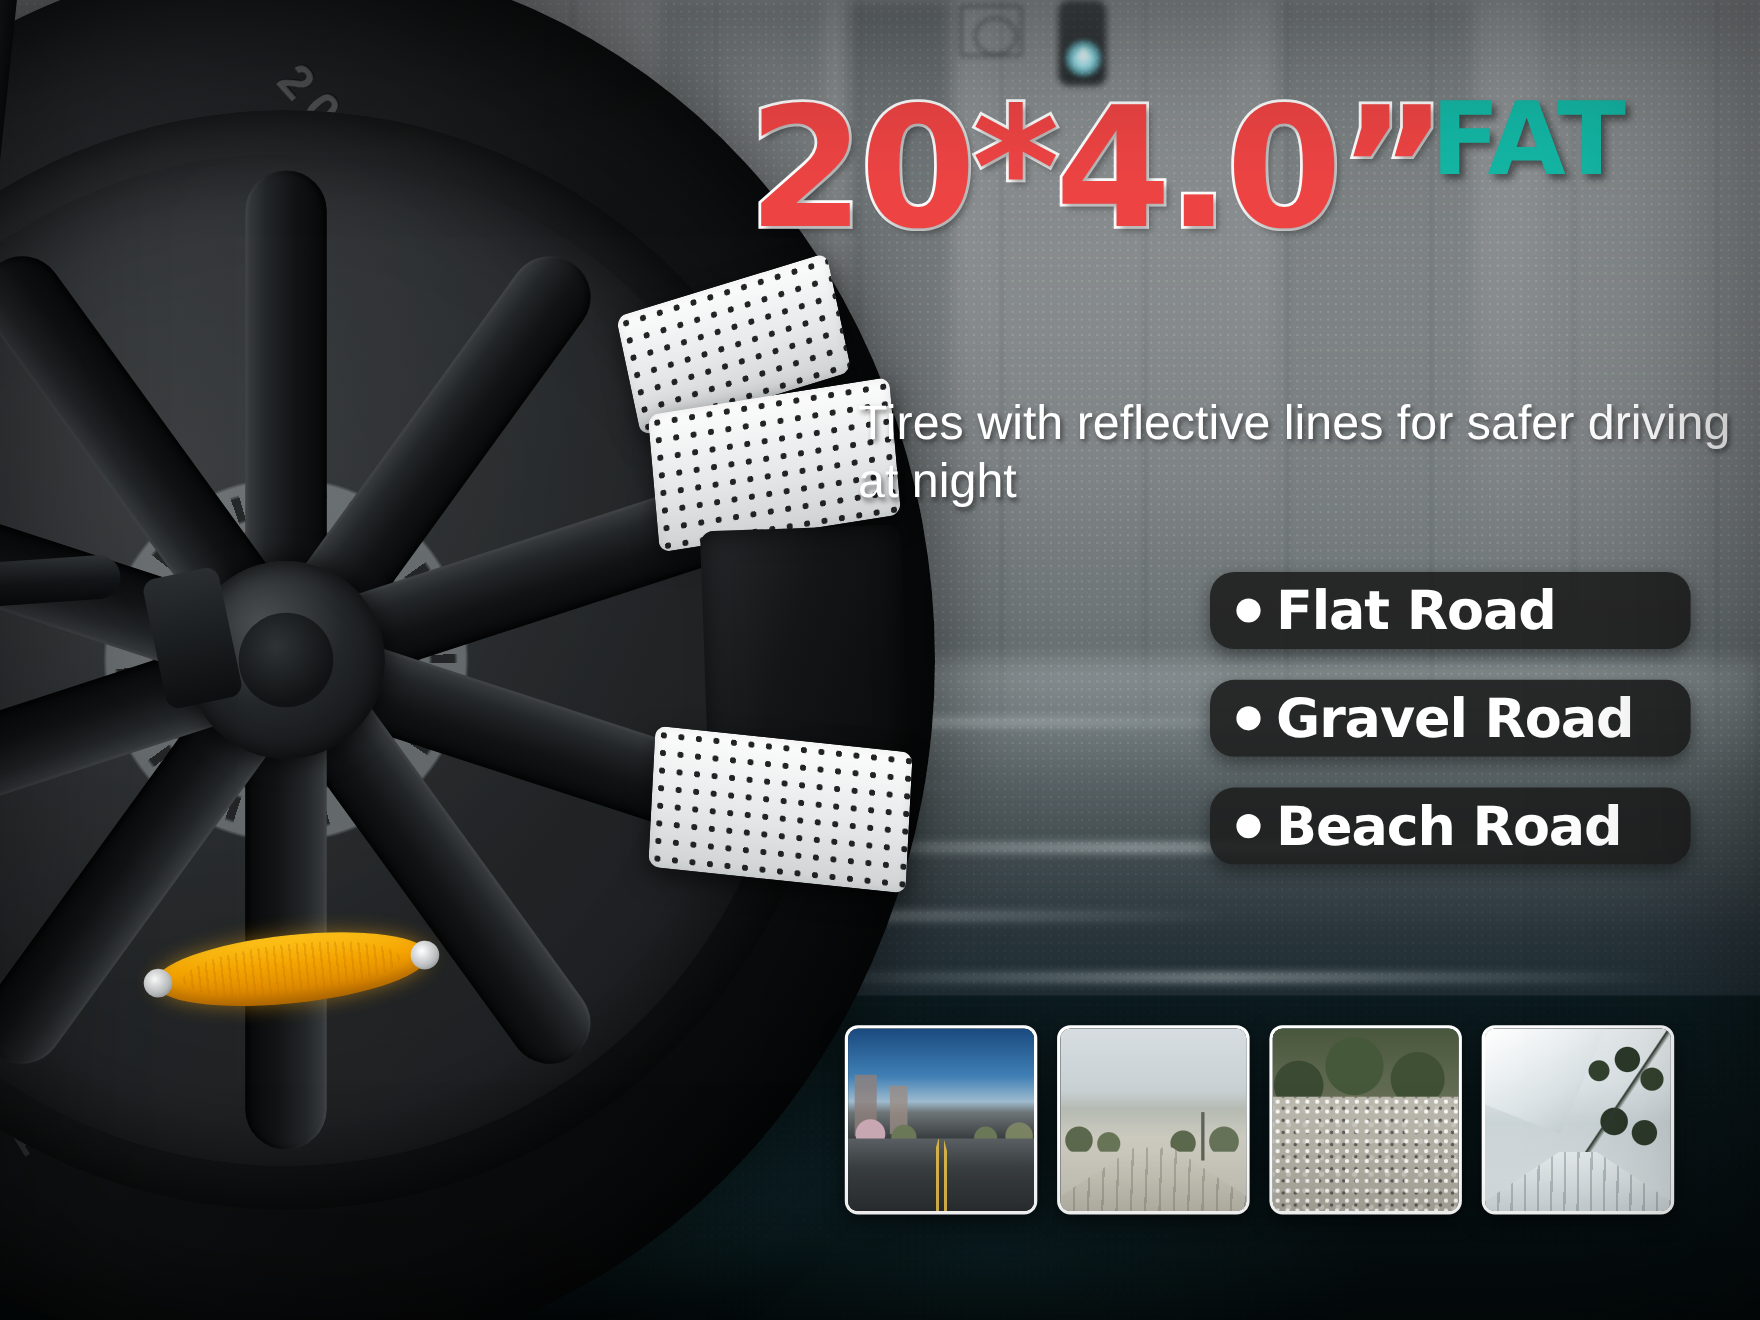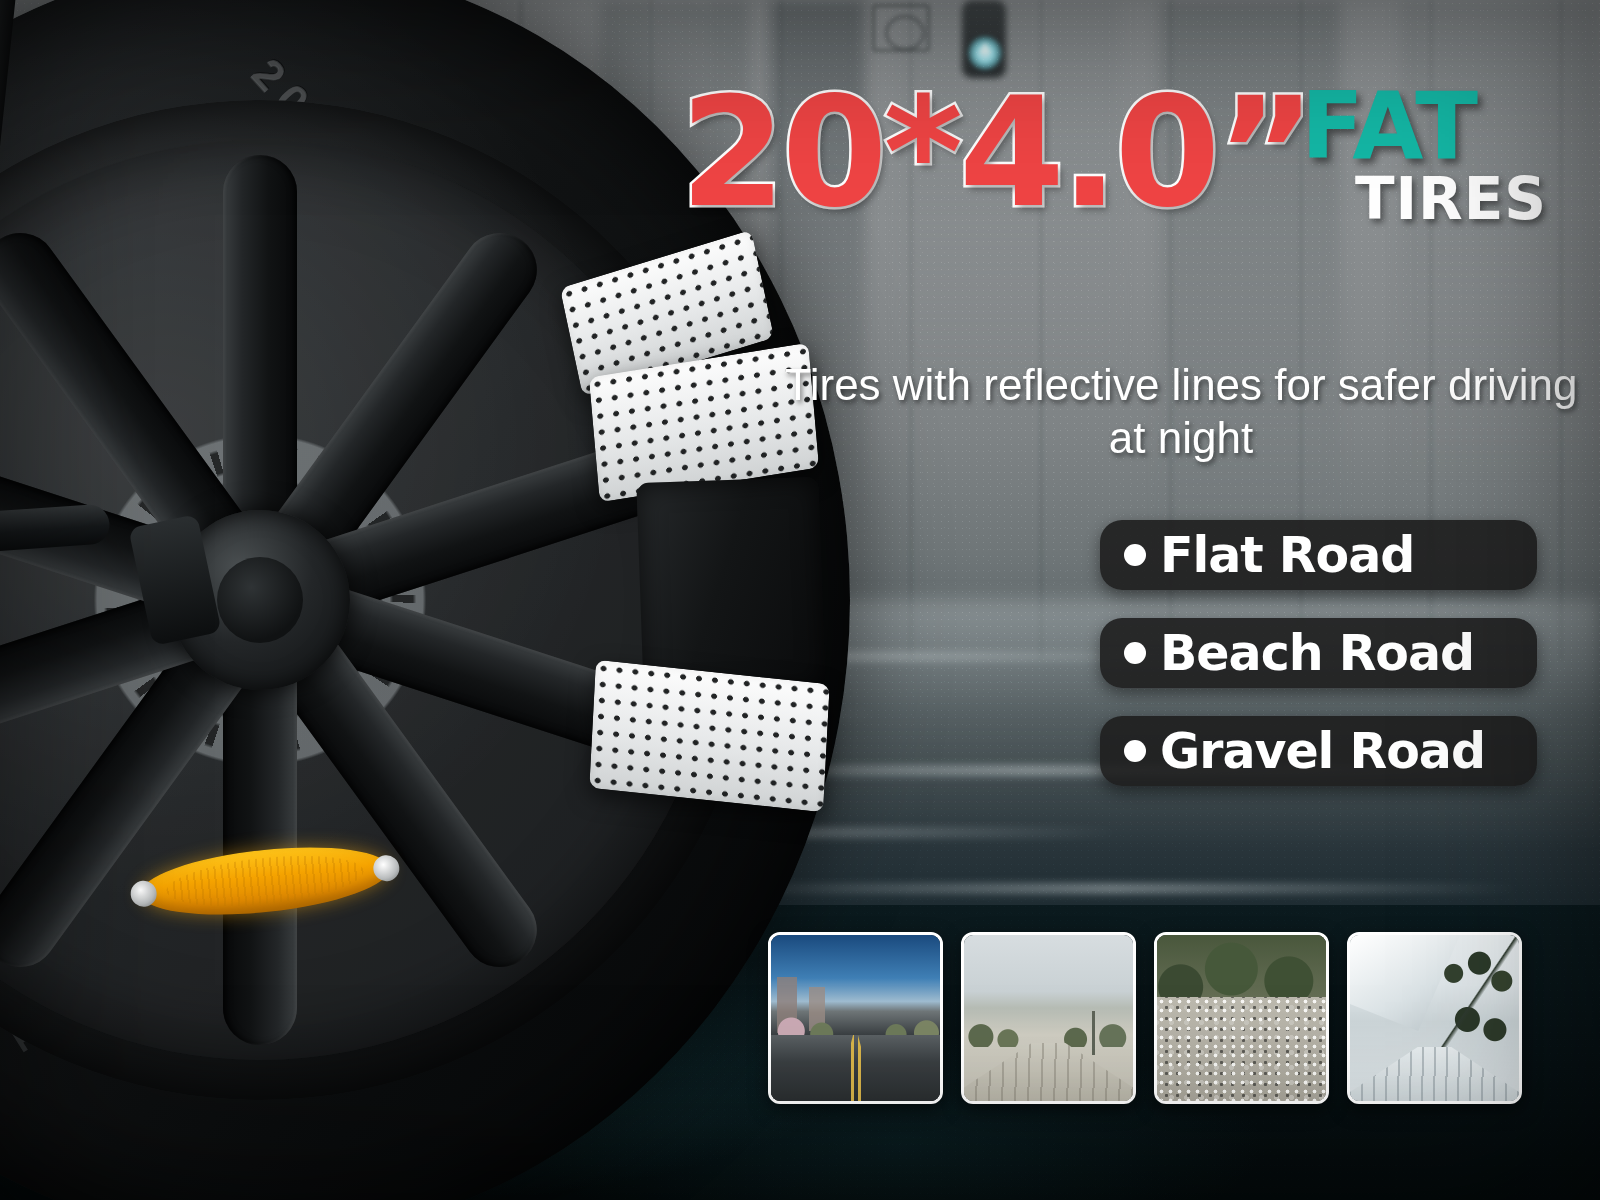--- a/index.html
+++ b/index.html
@@ -182,21 +182,21 @@
   .hl-tires{ position:absolute; left:641px; top:92px; width:300px; text-align:center;
     font-size:58px; line-height:58px; font-weight:900; color:#ffffff;
     font-family:"DejaVu Sans", sans-serif; letter-spacing:1px;
     text-shadow:3px 4px 6px rgba(0,0,0,.45); }
 
   .subhead{ position:absolute; left:660px; top:268px; width:940px; text-align:right; padding-right:18px;
     font-size:66px; line-height:74px; font-weight:700; color:#f4f6f7;
     font-family:"Liberation Sans", sans-serif; letter-spacing:-.5px;
     text-shadow:4px 5px 7px rgba(0,0,0,.45); }
 
-  .subtext{ position:absolute; left:780px; top:358px; width:820px; text-align:center; padding-right:18px;
+  .subtext{ position:absolute; left:780px; top:358px; width:820px; text-align:left; padding-right:18px;
     font-size:44px; line-height:53px; font-weight:400; color:#ffffff;
     font-family:"Liberation Sans", sans-serif;
     text-shadow:2px 3px 5px rgba(0,0,0,.5); }
 
   
   .pills{ position:absolute; left:1100px; top:520px; width:437px; }
   .pill{ position:relative; height:70px; margin-bottom:28px; border-radius:22px;
     background:rgba(30,30,30,.90);
     display:flex; align-items:center; padding-left:24px;
     box-shadow:0 6px 16px rgba(0,0,0,.45); }
@@ -346,38 +346,37 @@
   </div>
 
   <div class="band band1"></div>
   <div class="band band2"></div>
   <div class="band-gap"></div>
   <div class="band band3"></div>
 
   <div class="headline">
     <div class="hl-main">20*4.0”</div>
     <div class="hl-fat">FAT</div>
-    <div class="hl-tires">TIRES</div>
   </div>
 
 
   <div class="subtext">Tires with reflective lines for safer driving at night</div>
 
   <div class="pills">
     <div class="pill">
       <span class="dot"></span>
       <span class="plabel">Flat Road</span>
     </div>
     <div class="pill">
       <span class="dot"></span>
-      <span class="plabel">Beach Road</span>
+      <span class="plabel">Gravel Road</span>
     </div>
     <div class="pill">
       <span class="dot"></span>
-      <span class="plabel">Gravel Road</span>
+      <span class="plabel">Beach Road</span>
     </div>
   </div>
 
   <div class="thumbs">
     <div class="thumb">
       <div class="t-in t-flat">
         <div class="sky-b1"></div>
           <div class="sky-b2"></div>
         <div class="trees"></div>
           <div class="road"></div>

